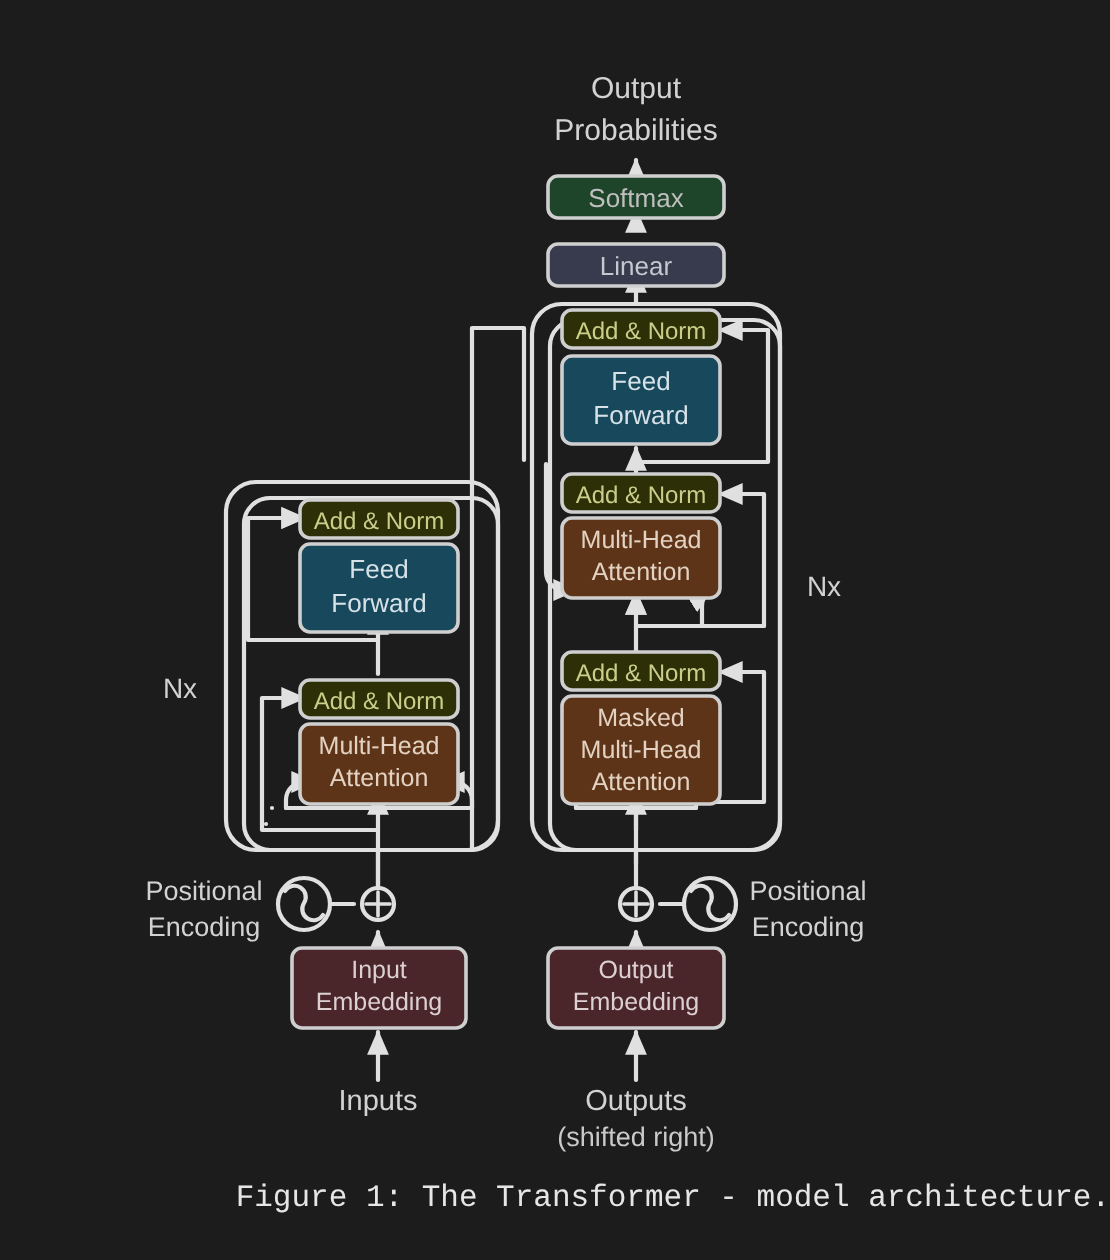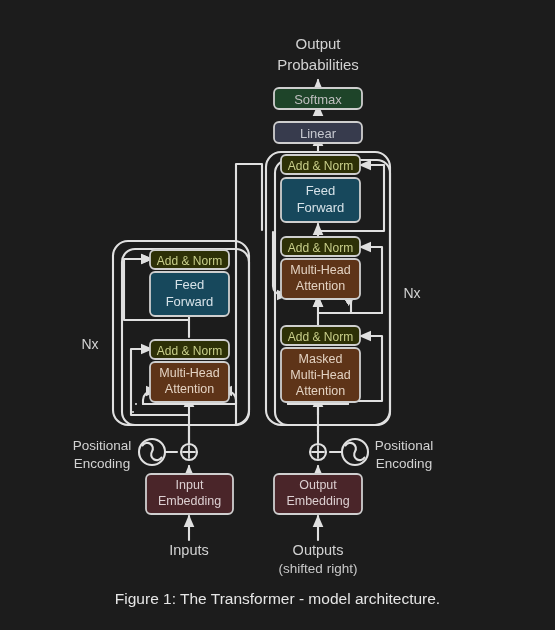--- a/index.html
+++ b/index.html
@@ -1,21 +1,21 @@
 <!DOCTYPE html>
 <html><head>
 <meta charset="utf-8">
 <style>
   html,body{margin:0;padding:0;background:#1c1c1c;}
   body{width:555px;height:630px;overflow:hidden;
        font-family:"Liberation Sans",sans-serif;color:#d8d8d8;}
   #stage{position:relative;width:555px;height:630px;}
   svg{position:absolute;left:0;top:0;}
-  .cap{position:absolute;left:0;top:590px;width:555px;text-align:center;
-       font-family:Liberation Sans, sans-serif;font-size:15.5px;color:#e6e6e6;}
+  .cap{position:absolute;left:0;top:590px;width:555px;text-align:right;
+       font-family:Liberation Mono, monospace;font-size:15.5px;color:#e6e6e6;}
 </style>
 </head>
 <body>
 
 <div id="stage">
 
 <svg width="555" height="630">
   <defs>
     <marker id="ah" markerWidth="7" markerHeight="7" refX="5.4" refY="3" orient="auto">
       <path d="M0,0.4 L6,3 L0,5.6 z" fill="#e0e0e0"></path>

